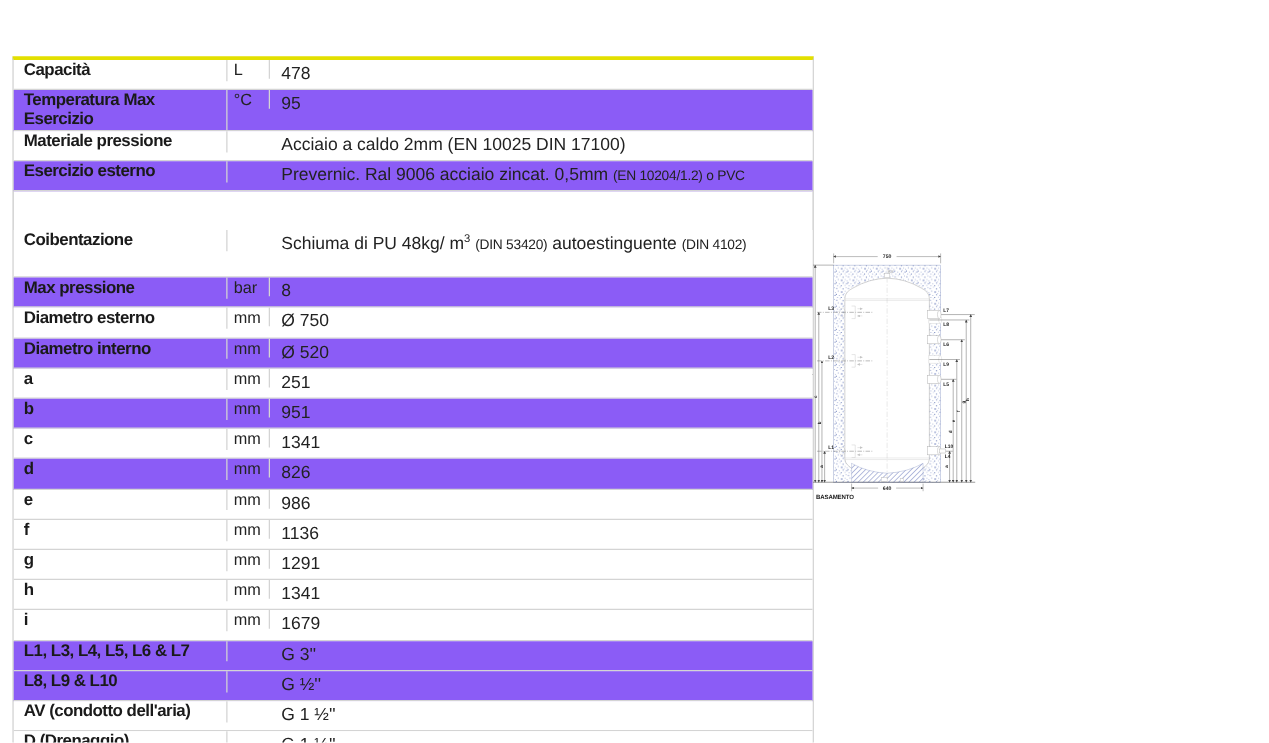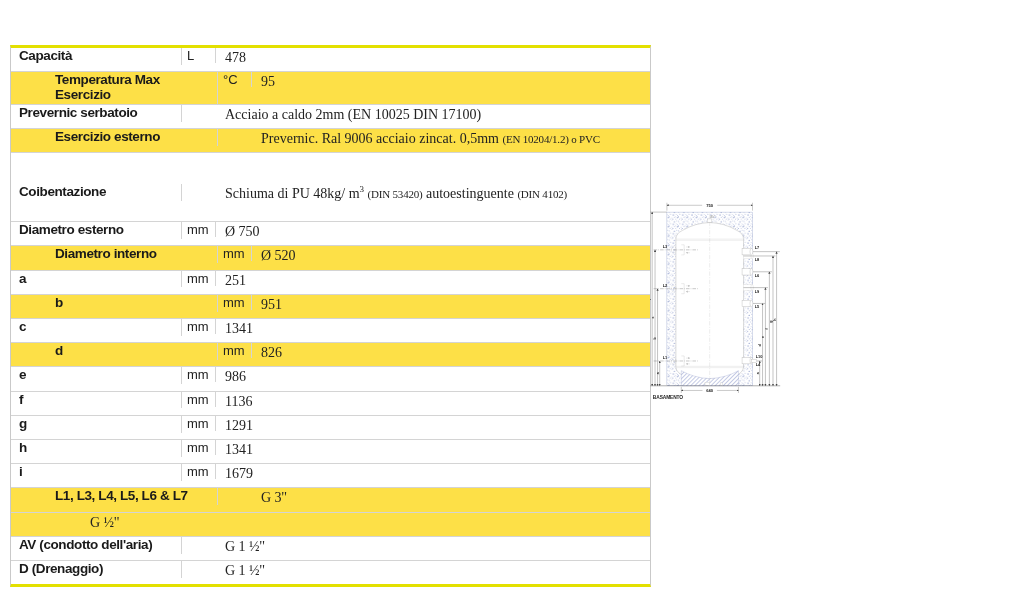--- a/index.html
+++ b/index.html
@@ -9,33 +9,33 @@
   }
   
   .spec{
     position:absolute;left:10px;top:45px;width:641px;
     border-top:3px solid #e3e000;border-bottom:3px solid #e3e000;
     border-left:1px solid #c9c9c9;border-right:1px solid #c9c9c9;
     box-sizing:border-box;
   }
   .trow{display:flex;align-items:flex-start;min-height:23.2px;border-bottom:1px solid #d4d4d4;background:#fff;}
   .trow:last-child{border-bottom:none;}
-  .trow.shaded{background:#fde047;padding-left:36px;}
+  .trow.shaded{background:#8b5cf6;}
   .trow.tall{min-height:37px;margin-top:31px;}
   .c1{
     flex:0 0 171px;width:171px;box-sizing:border-box;padding:1px 4px 1px 8px;
     font-weight:700;font-size:13.5px;letter-spacing:-0.4px;color:#1a1a1a;
     border-right:1px solid #d4d4d4;display:flex;align-items:center;line-height:1.1;
   }
   .c2{
     flex:0 0 34px;box-sizing:border-box;padding-left:5px;font-size:13px;color:#222;
     border-right:1px solid #d4d4d4;display:flex;align-items:center;
   }
   .c3{flex:1;font-size:14px;color:#222;padding:2px 4px 2px 9px;display:flex;align-items:center;flex-wrap:wrap;line-height:1.2;}
-  .c3 span{white-space:pre-wrap;font-family:Liberation Serif, serif;}
+  .c3 span{white-space:pre-wrap;}
   .c3 .small{font-size:11px;letter-spacing:-0.2px;}
   .c3 sup{font-size:9px;line-height:0;}
   
   .diagram{position:absolute;left:650px;top:10px;}
   svg text{font-family:"Liberation Sans",sans-serif;}
   .portlbl{font-size:11px;font-weight:700;fill:#1a1a1a;}
   .dimletter{font-size:10px;font-weight:700;fill:#1a1a1a;}
   .dimnum{font-size:11.5px;font-weight:700;fill:#1a1a1a;}
   .avlbl{font-size:10px;font-weight:700;fill:#b8b8b8;}
   .baselbl{font-size:13.5px;font-weight:700;fill:#1a1a1a;letter-spacing:-0.3px;}
@@ -52,40 +52,47 @@
       </div>
     </div>
     <div class="trow shaded">
       <div class="c1">Temperatura Max Esercizio</div>
       <div class="c2">°C</div>
       <div class="c3">
         <span><span>95</span></span>
       </div>
     </div>
     <div class="trow">
-      <div class="c1">Prevernic serbatoio</div>
+      <div class="c1">Materiale pressione</div>
       <div class="c2"></div>
       <div class="c3">
         <span><span>Acciaio a caldo 2mm (EN 10025 DIN 17100)</span></span>
       </div>
     </div>
     <div class="trow shaded">
       <div class="c1">Esercizio esterno</div>
       <div class="c2"></div>
       <div class="c3">
         <span><span>Prevernic. Ral 9006 acciaio zincat. 0,5mm </span><span class="small">(EN 10204/1.2) o PVC</span></span>
       </div>
     </div>
     <div class="trow tall">
       <div class="c1">Coibentazione</div>
       <div class="c2"></div>
       <div class="c3">
         <span><span>Schiuma di PU 48kg/ m</span><sup>3</sup><span> </span><span class="small">(DIN 53420)</span><span> autoestinguente </span><span class="small">(DIN 4102)</span></span>
       </div>
     </div>
+    <div class="trow shaded">
+      <div class="c1">Max pressione</div>
+      <div class="c2">bar</div>
+      <div class="c3">
+        <span><span>8</span></span>
+      </div>
+    </div>
     <div class="trow">
       <div class="c1">Diametro esterno</div>
       <div class="c2">mm</div>
       <div class="c3">
         <span><span>Ø 750</span></span>
       </div>
     </div>
     <div class="trow shaded">
       <div class="c1">Diametro interno</div>
       <div class="c2">mm</div>
@@ -157,20 +164,21 @@
       </div>
     </div>
     <div class="trow shaded">
       <div class="c1">L1, L3, L4, L5, L6 &amp; L7</div>
       <div class="c2"></div>
       <div class="c3">
         <span><span>G 3''</span></span>
       </div>
     </div>
     <div class="trow shaded">
+      <div class="c1">L8, L9 &amp; L10</div>
       <div class="c2"></div>
       <div class="c3">
         <span><span>G ½''</span></span>
       </div>
     </div>
     <div class="trow">
       <div class="c1">AV (condotto dell'aria)</div>
       <div class="c2"></div>
       <div class="c3">
         <span><span>G 1 ½''</span></span>

